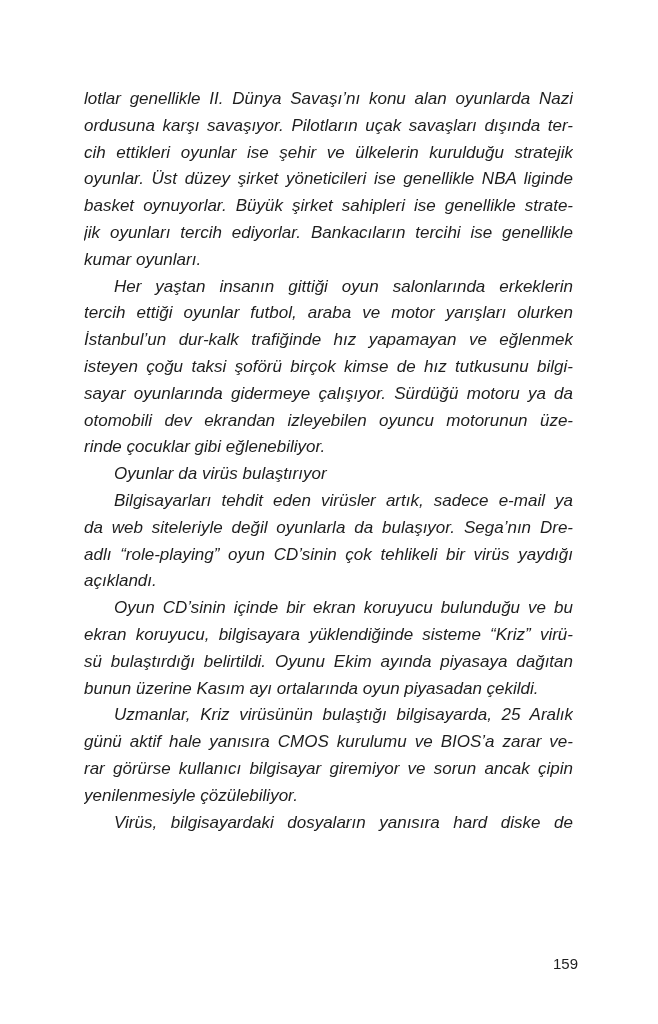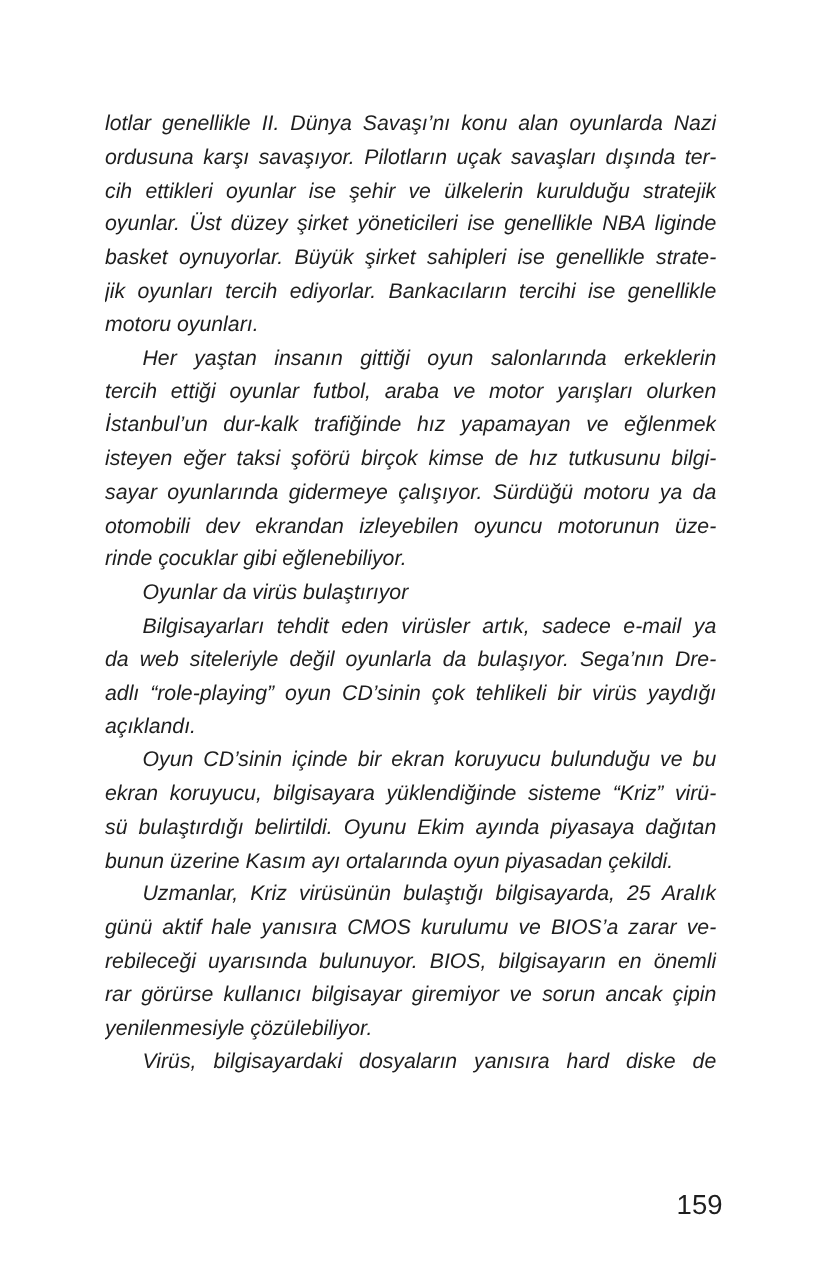--- a/index.html
+++ b/index.html
@@ -42,53 +42,52 @@
   }
   .line.indent {
     text-indent: 30px;
   }
   .page-number {
     position: absolute;
     left: 84px;
     top: 950px;
     width: 494px;
     text-align: right;
-    font-size: 22px;
+    font-size: 15px;
     line-height: 27px;
   }
 </style>
 </head>
 <body>
 
 <div class="page">
   <div class="body-text">
       <div class="line">lotlar genellikle II. Dünya Savaşı’nı konu alan oyunlarda Nazi</div>
       <div class="line">ordusuna karşı savaşıyor. Pilotların uçak savaşları dışında ter-</div>
       <div class="line">cih ettikleri oyunlar ise şehir ve ülkelerin kurulduğu stratejik</div>
       <div class="line">oyunlar. Üst düzey şirket yöneticileri ise genellikle NBA liginde</div>
       <div class="line">basket oynuyorlar. Büyük şirket sahipleri ise genellikle strate-</div>
       <div class="line">jik oyunları tercih ediyorlar. Bankacıların tercihi ise genellikle</div>
-      <div class="line last">motoru oyunları.</div>
+      <div class="line last">kumar oyunları.</div>
       <div class="line indent">Her yaştan insanın gittiği oyun salonlarında erkeklerin</div>
       <div class="line">tercih ettiği oyunlar futbol, araba ve motor yarışları olurken</div>
       <div class="line">İstanbul’un dur-kalk trafiğinde hız yapamayan ve eğlenmek</div>
-      <div class="line">isteyen eğer taksi şoförü birçok kimse de hız tutkusunu bilgi-</div>
+      <div class="line">isteyen çoğu taksi şoförü birçok kimse de hız tutkusunu bilgi-</div>
       <div class="line">sayar oyunlarında gidermeye çalışıyor. Sürdüğü motoru ya da</div>
       <div class="line">otomobili dev ekrandan izleyebilen oyuncu motorunun üze-</div>
       <div class="line last">rinde çocuklar gibi eğlenebiliyor.</div>
       <div class="line indent last">Oyunlar da virüs bulaştırıyor</div>
       <div class="line indent">Bilgisayarları tehdit eden virüsler artık, sadece e-mail ya</div>
       <div class="line">da web siteleriyle değil oyunlarla da bulaşıyor. Sega’nın Dre-</div>
       <div class="line">adlı “role-playing” oyun CD’sinin çok tehlikeli bir virüs yaydığı</div>
       <div class="line last">açıklandı.</div>
       <div class="line indent">Oyun CD’sinin içinde bir ekran koruyucu bulunduğu ve bu</div>
       <div class="line">ekran koruyucu, bilgisayara yüklendiğinde sisteme “Kriz” virü-</div>
       <div class="line">sü bulaştırdığı belirtildi. Oyunu Ekim ayında piyasaya dağıtan</div>
       <div class="line last">bunun üzerine Kasım ayı ortalarında oyun piyasadan çekildi.</div>
       <div class="line indent">Uzmanlar, Kriz virüsünün bulaştığı bilgisayarda, 25 Aralık</div>
       <div class="line">günü aktif hale yanısıra CMOS kurulumu ve BIOS’a zarar ve-</div>
-      <div class="line">rebileceği uyarısında bulunuyor. BIOS, bilgisayarın en önemli</div>
       <div class="line">rar görürse kullanıcı bilgisayar giremiyor ve sorun ancak çipin</div>
       <div class="line last">yenilenmesiyle çözülebiliyor.</div>
       <div class="line indent">Virüs, bilgisayardaki dosyaların yanısıra hard diske de</div>
     </div>
   <div class="page-number">159</div>
 </div>
 
 </body></html>

